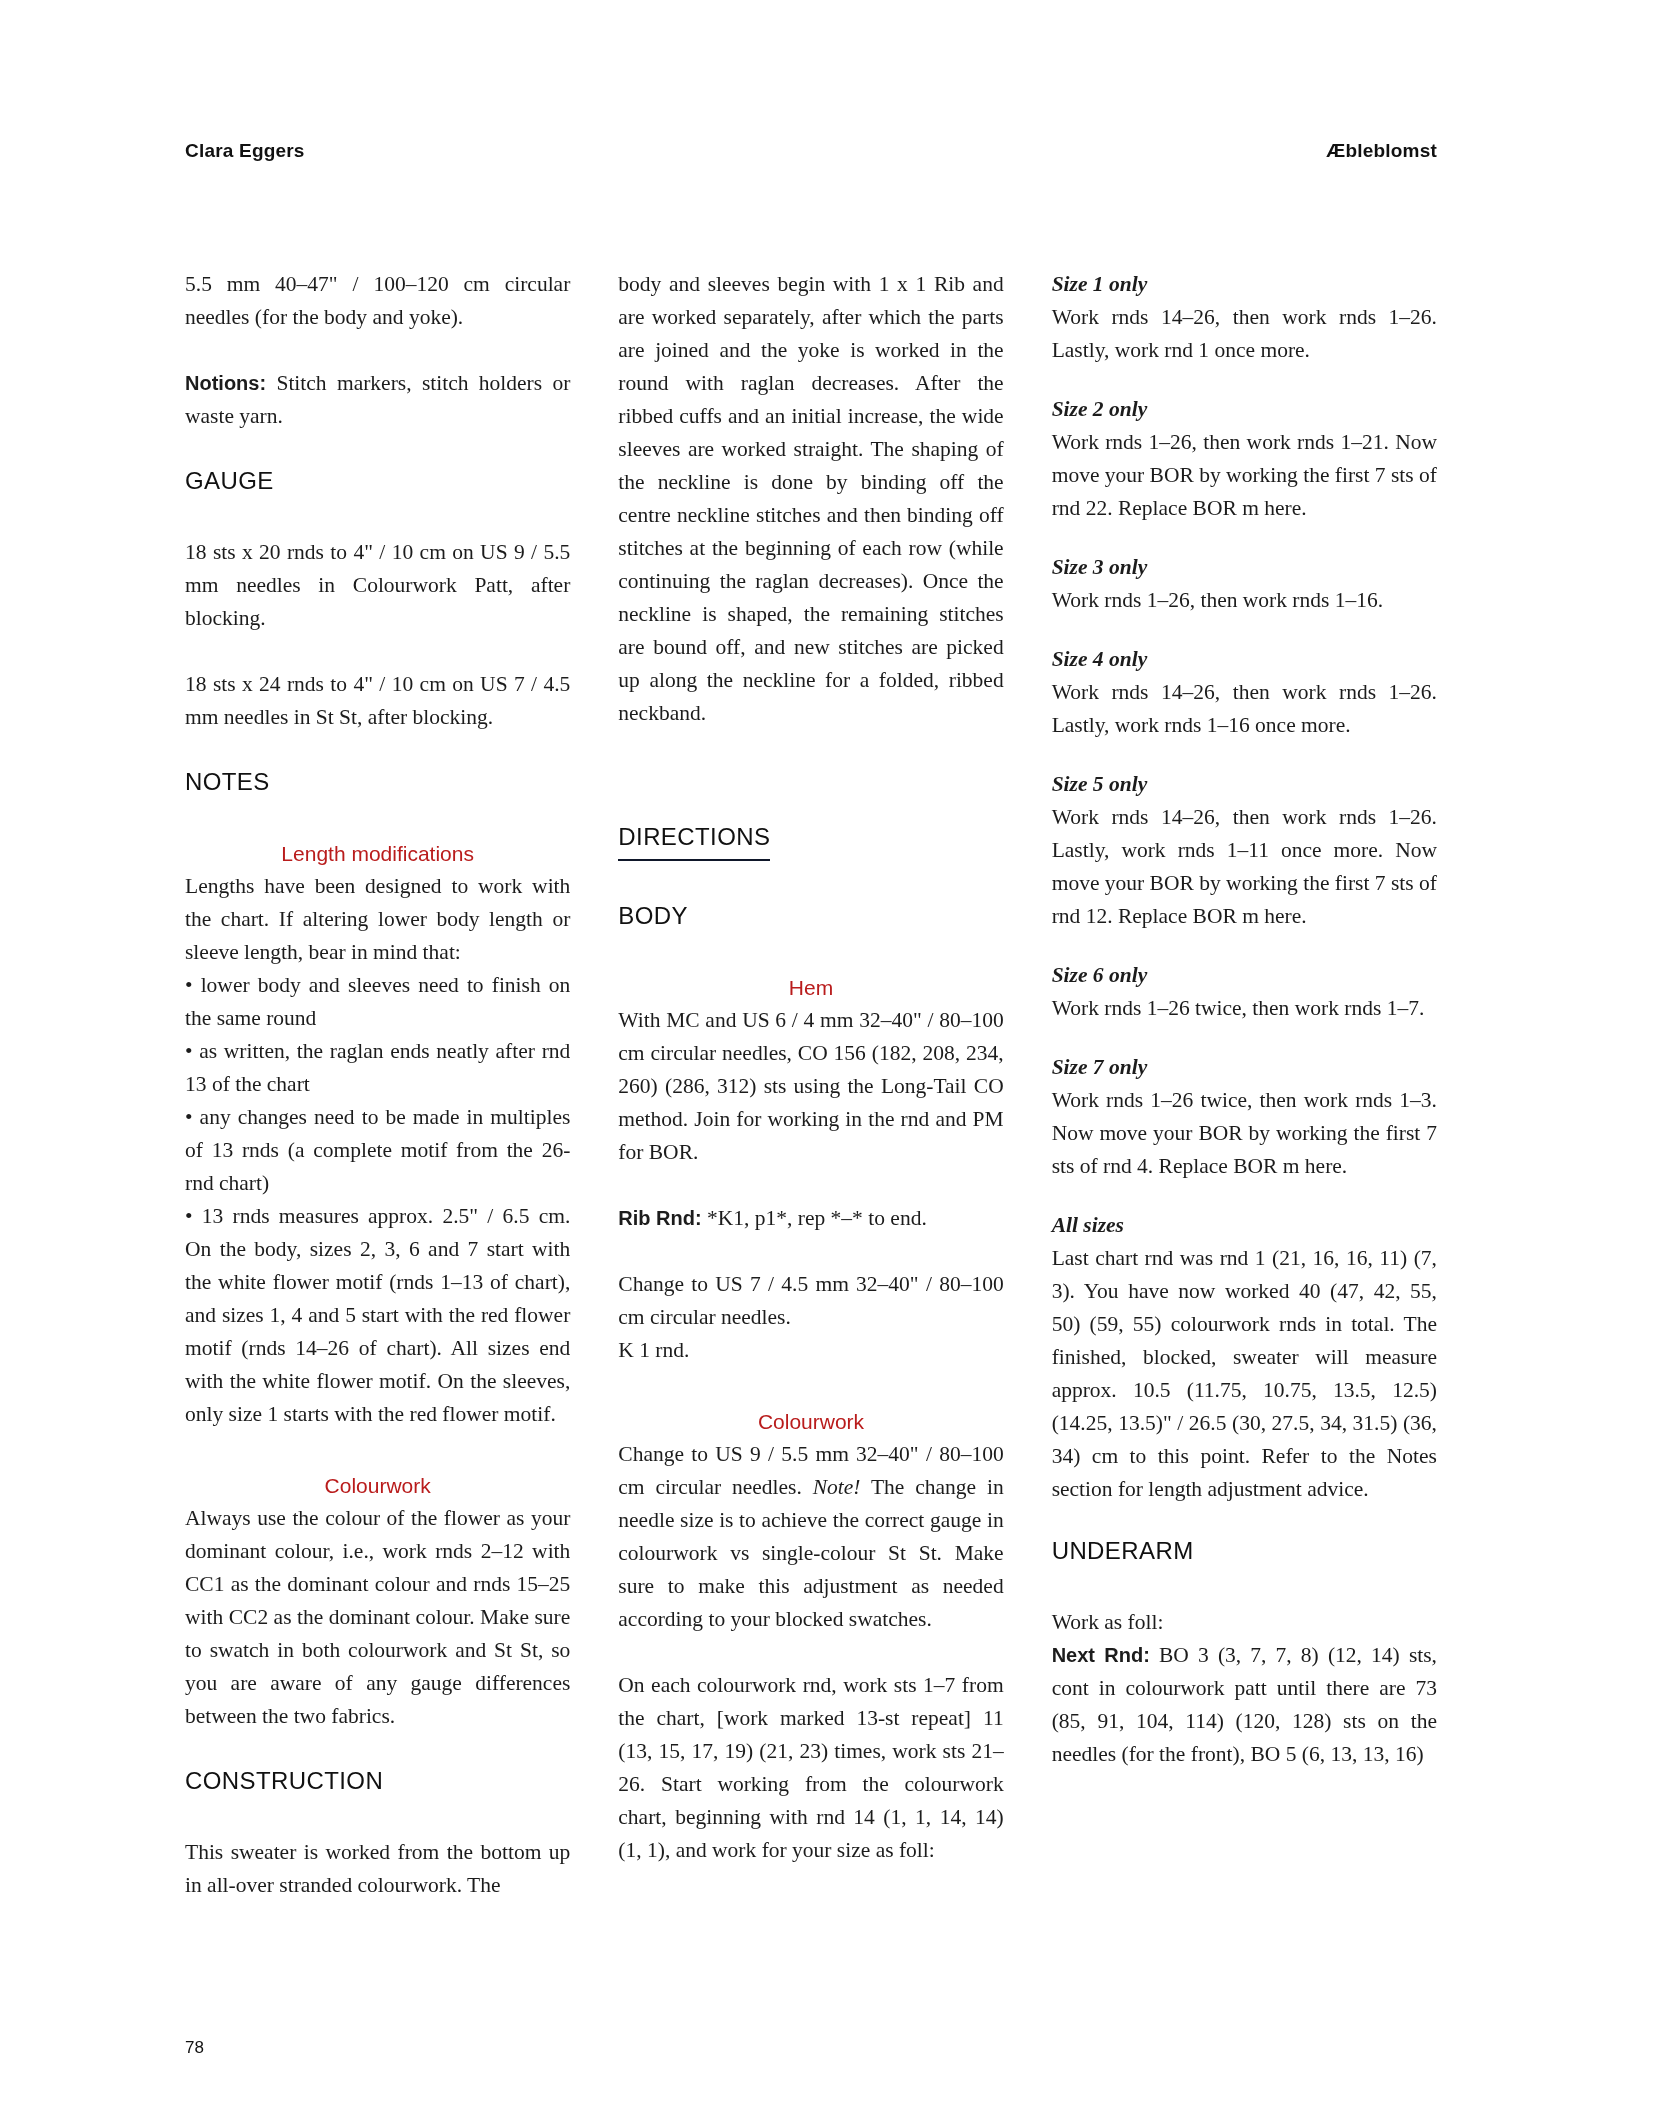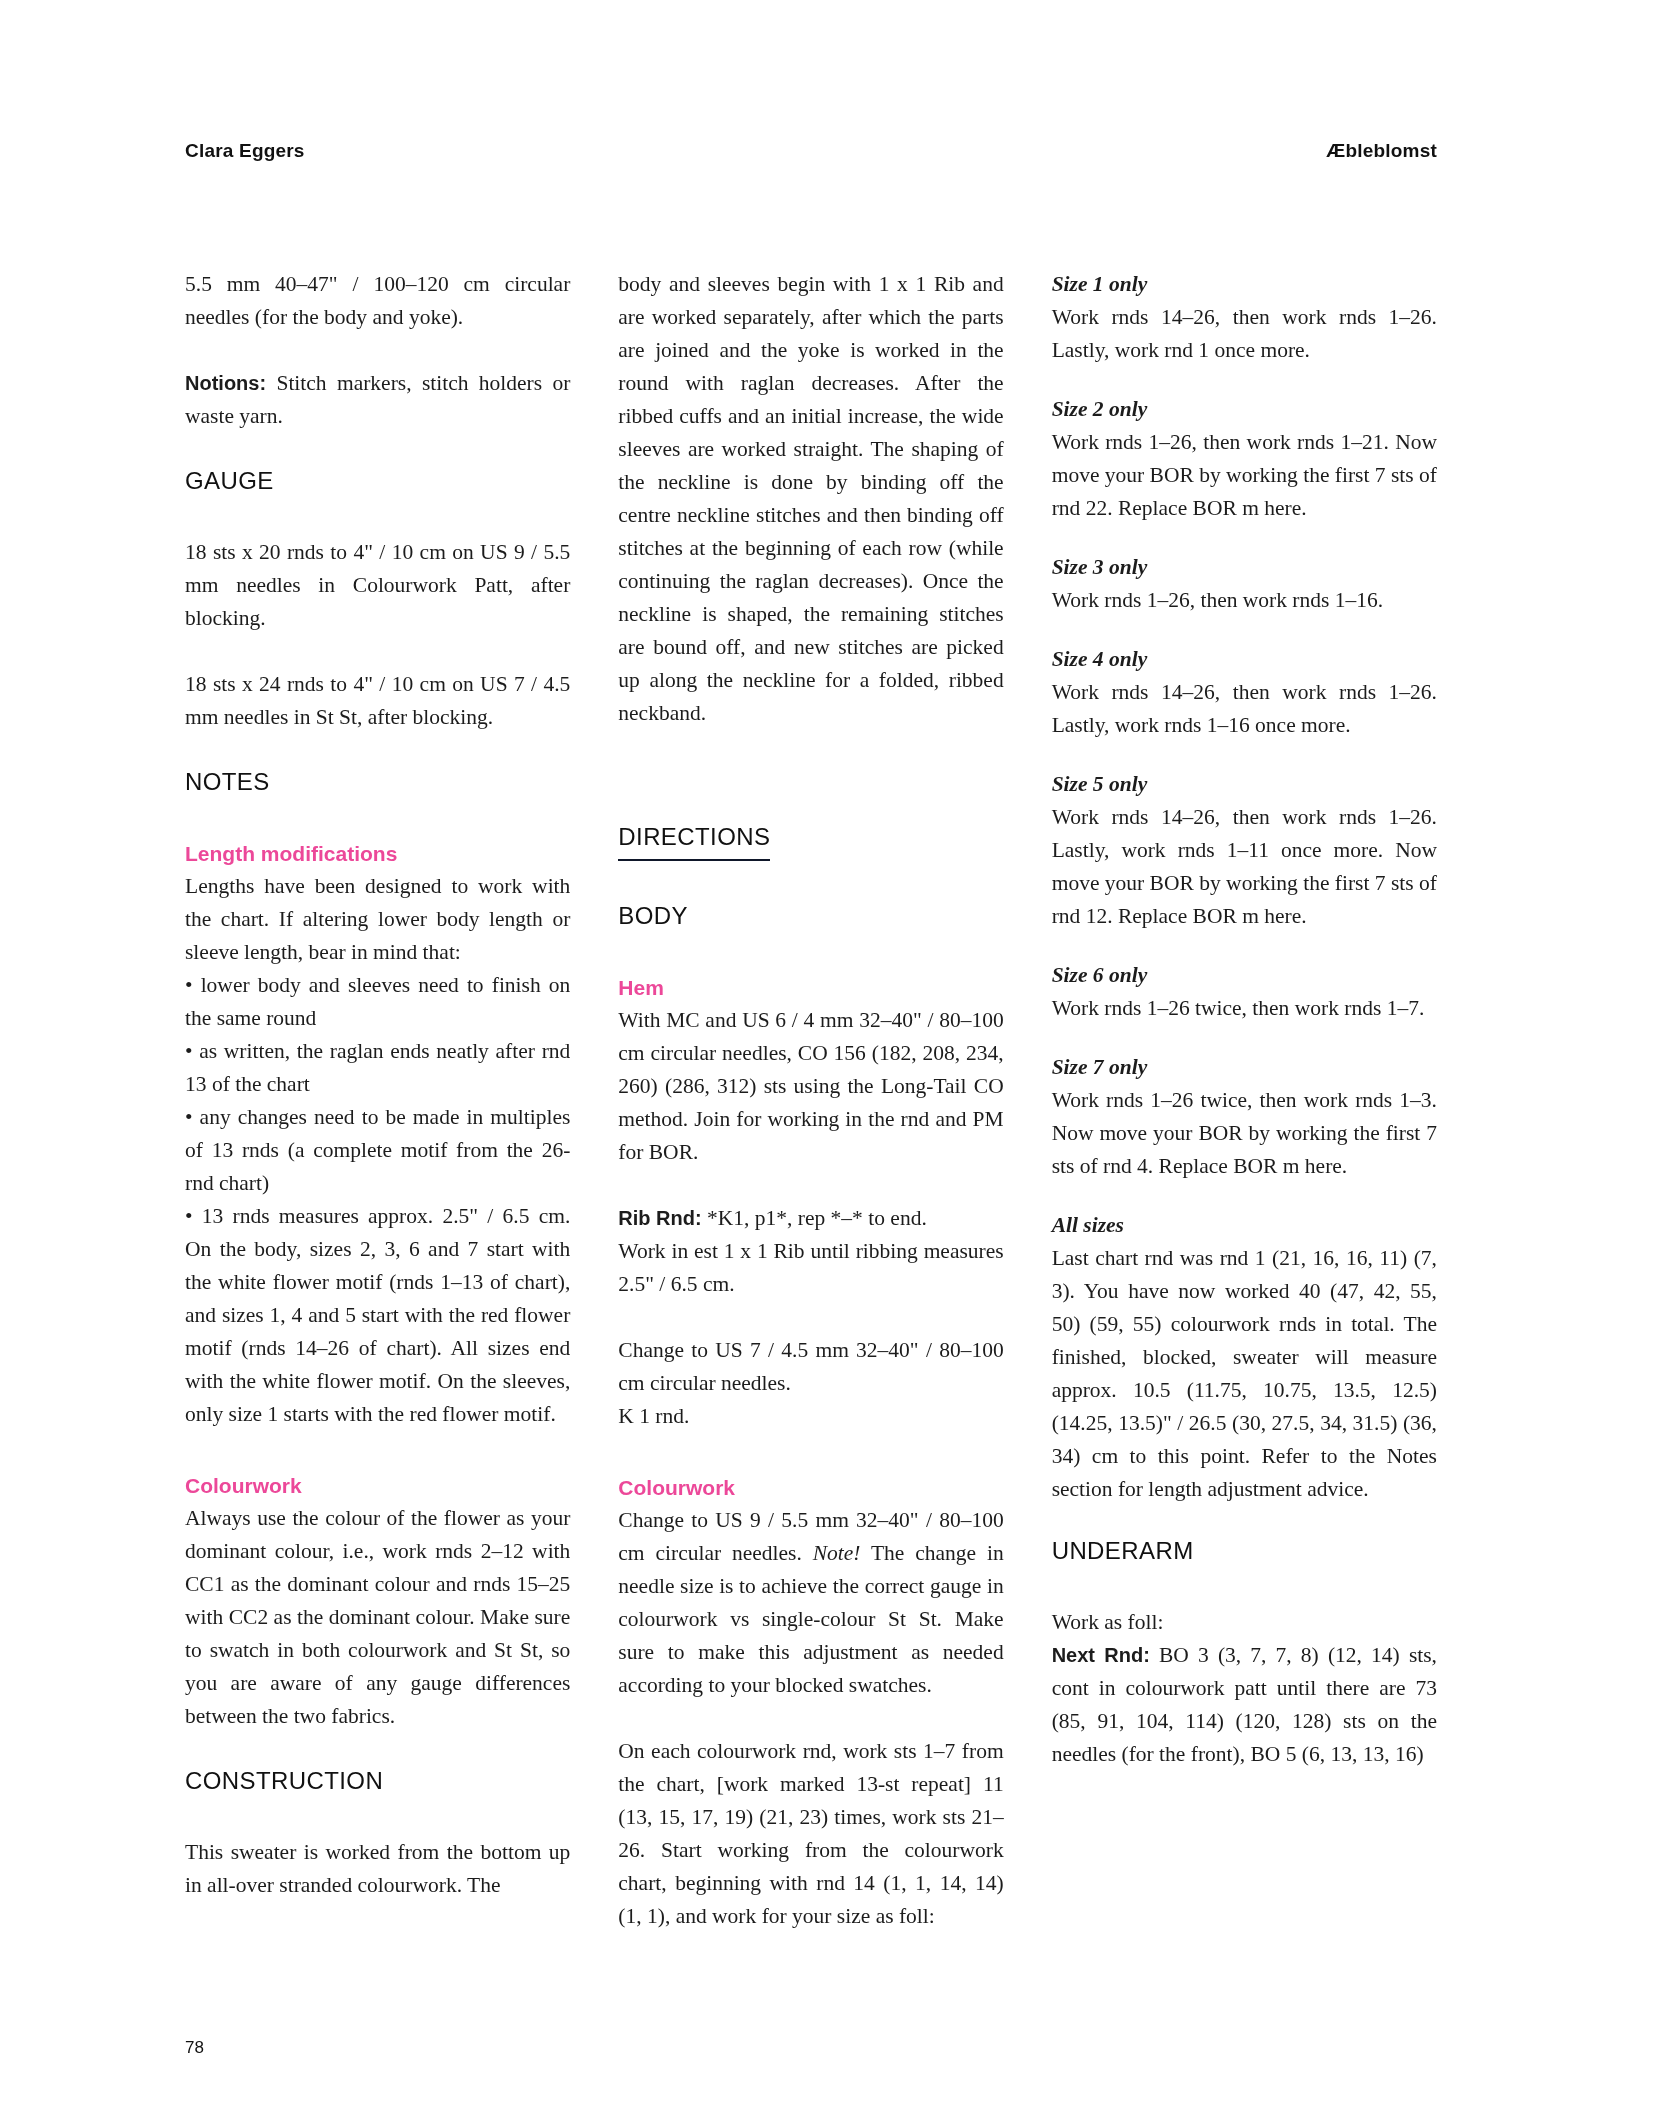--- a/index.html
+++ b/index.html
@@ -48,26 +48,26 @@
     font-size: 24px;
     line-height: 30px;
     letter-spacing: 0.4px;
     margin: 30px 0 40px 0;
     text-align: left;
     color: #111111;
   }
   h2.major { margin-top: 92px; }
   h3 {
     font-family: "Liberation Sans", sans-serif;
-    font-weight: 700;
+    font-weight: 400;
     font-size: 21px;
     line-height: 33px;
     margin: 38px 0 0 0;
-    text-align: left;
-    color: #ec4899;
+    text-align: center;
+    color: #b91c1c;
   }
   .underline {
     display: inline-block;
     border-bottom: 2px solid #0f172a;
     padding-bottom: 7px;
   }
   .lbl {
     font-family: "Liberation Sans", sans-serif;
     font-weight: 700;
     font-size: 20px;
@@ -128,21 +128,20 @@
       <p class="para">body and sleeves begin with 1 x 1 Rib and are worked separately, after which the parts are joined and the yoke is worked in the round with raglan decreases. After the ribbed cuffs and an initial increase, the wide sleeves are worked straight. The shaping of the neckline is done by binding off the centre neckline stitches and then binding off stitches at the beginning of each row (while continuing the raglan decreases). Once the neckline is shaped, the remaining stitches are bound off, and new stitches are picked up along the neckline for a folded, ribbed neckband.</p>
 
       <h2 class="major"><span class="underline">DIRECTIONS</span></h2>
 
       <h2>BODY</h2>
       <h3>Hem</h3>
       <p class="para">With MC and US 6 / 4 mm 32–40" / 80–100 cm circular needles, CO 156 (182, 208, 234, 260) (286, 312) sts using the Long-Tail CO method. Join for working in the rnd and PM for BOR.</p>
 
       <div class="para">
         <div><span class="lbl">Rib Rnd:</span><span> *K1, p1*, rep *–* to end.</span></div>
-        <div>Work in est 1 x 1 Rib until ribbing measures 2.5" / 6.5 cm.</div>
       </div>
 
       <div class="para">
         <div>Change to US 7 / 4.5 mm 32–40" / 80–100 cm circular needles.</div>
         <div>K 1 rnd.</div>
       </div>
 
       <h3>Colourwork</h3>
       <p class="para"><span>Change to US 9 / 5.5 mm 32–40" / 80–100 cm circular needles. </span><em>Note!</em><span> The change in needle size is to achieve the correct gauge in colourwork vs single-colour St St. Make sure to make this adjustment as needed according to your blocked swatches.</span></p>
       <p class="para">On each colourwork rnd, work sts 1–7 from the chart, [work marked 13-st repeat] 11 (13, 15, 17, 19) (21, 23) times, work sts 21–26. Start working from the colourwork chart, beginning with rnd 14 (1, 1, 14, 14) (1, 1), and work for your size as foll:</p>

